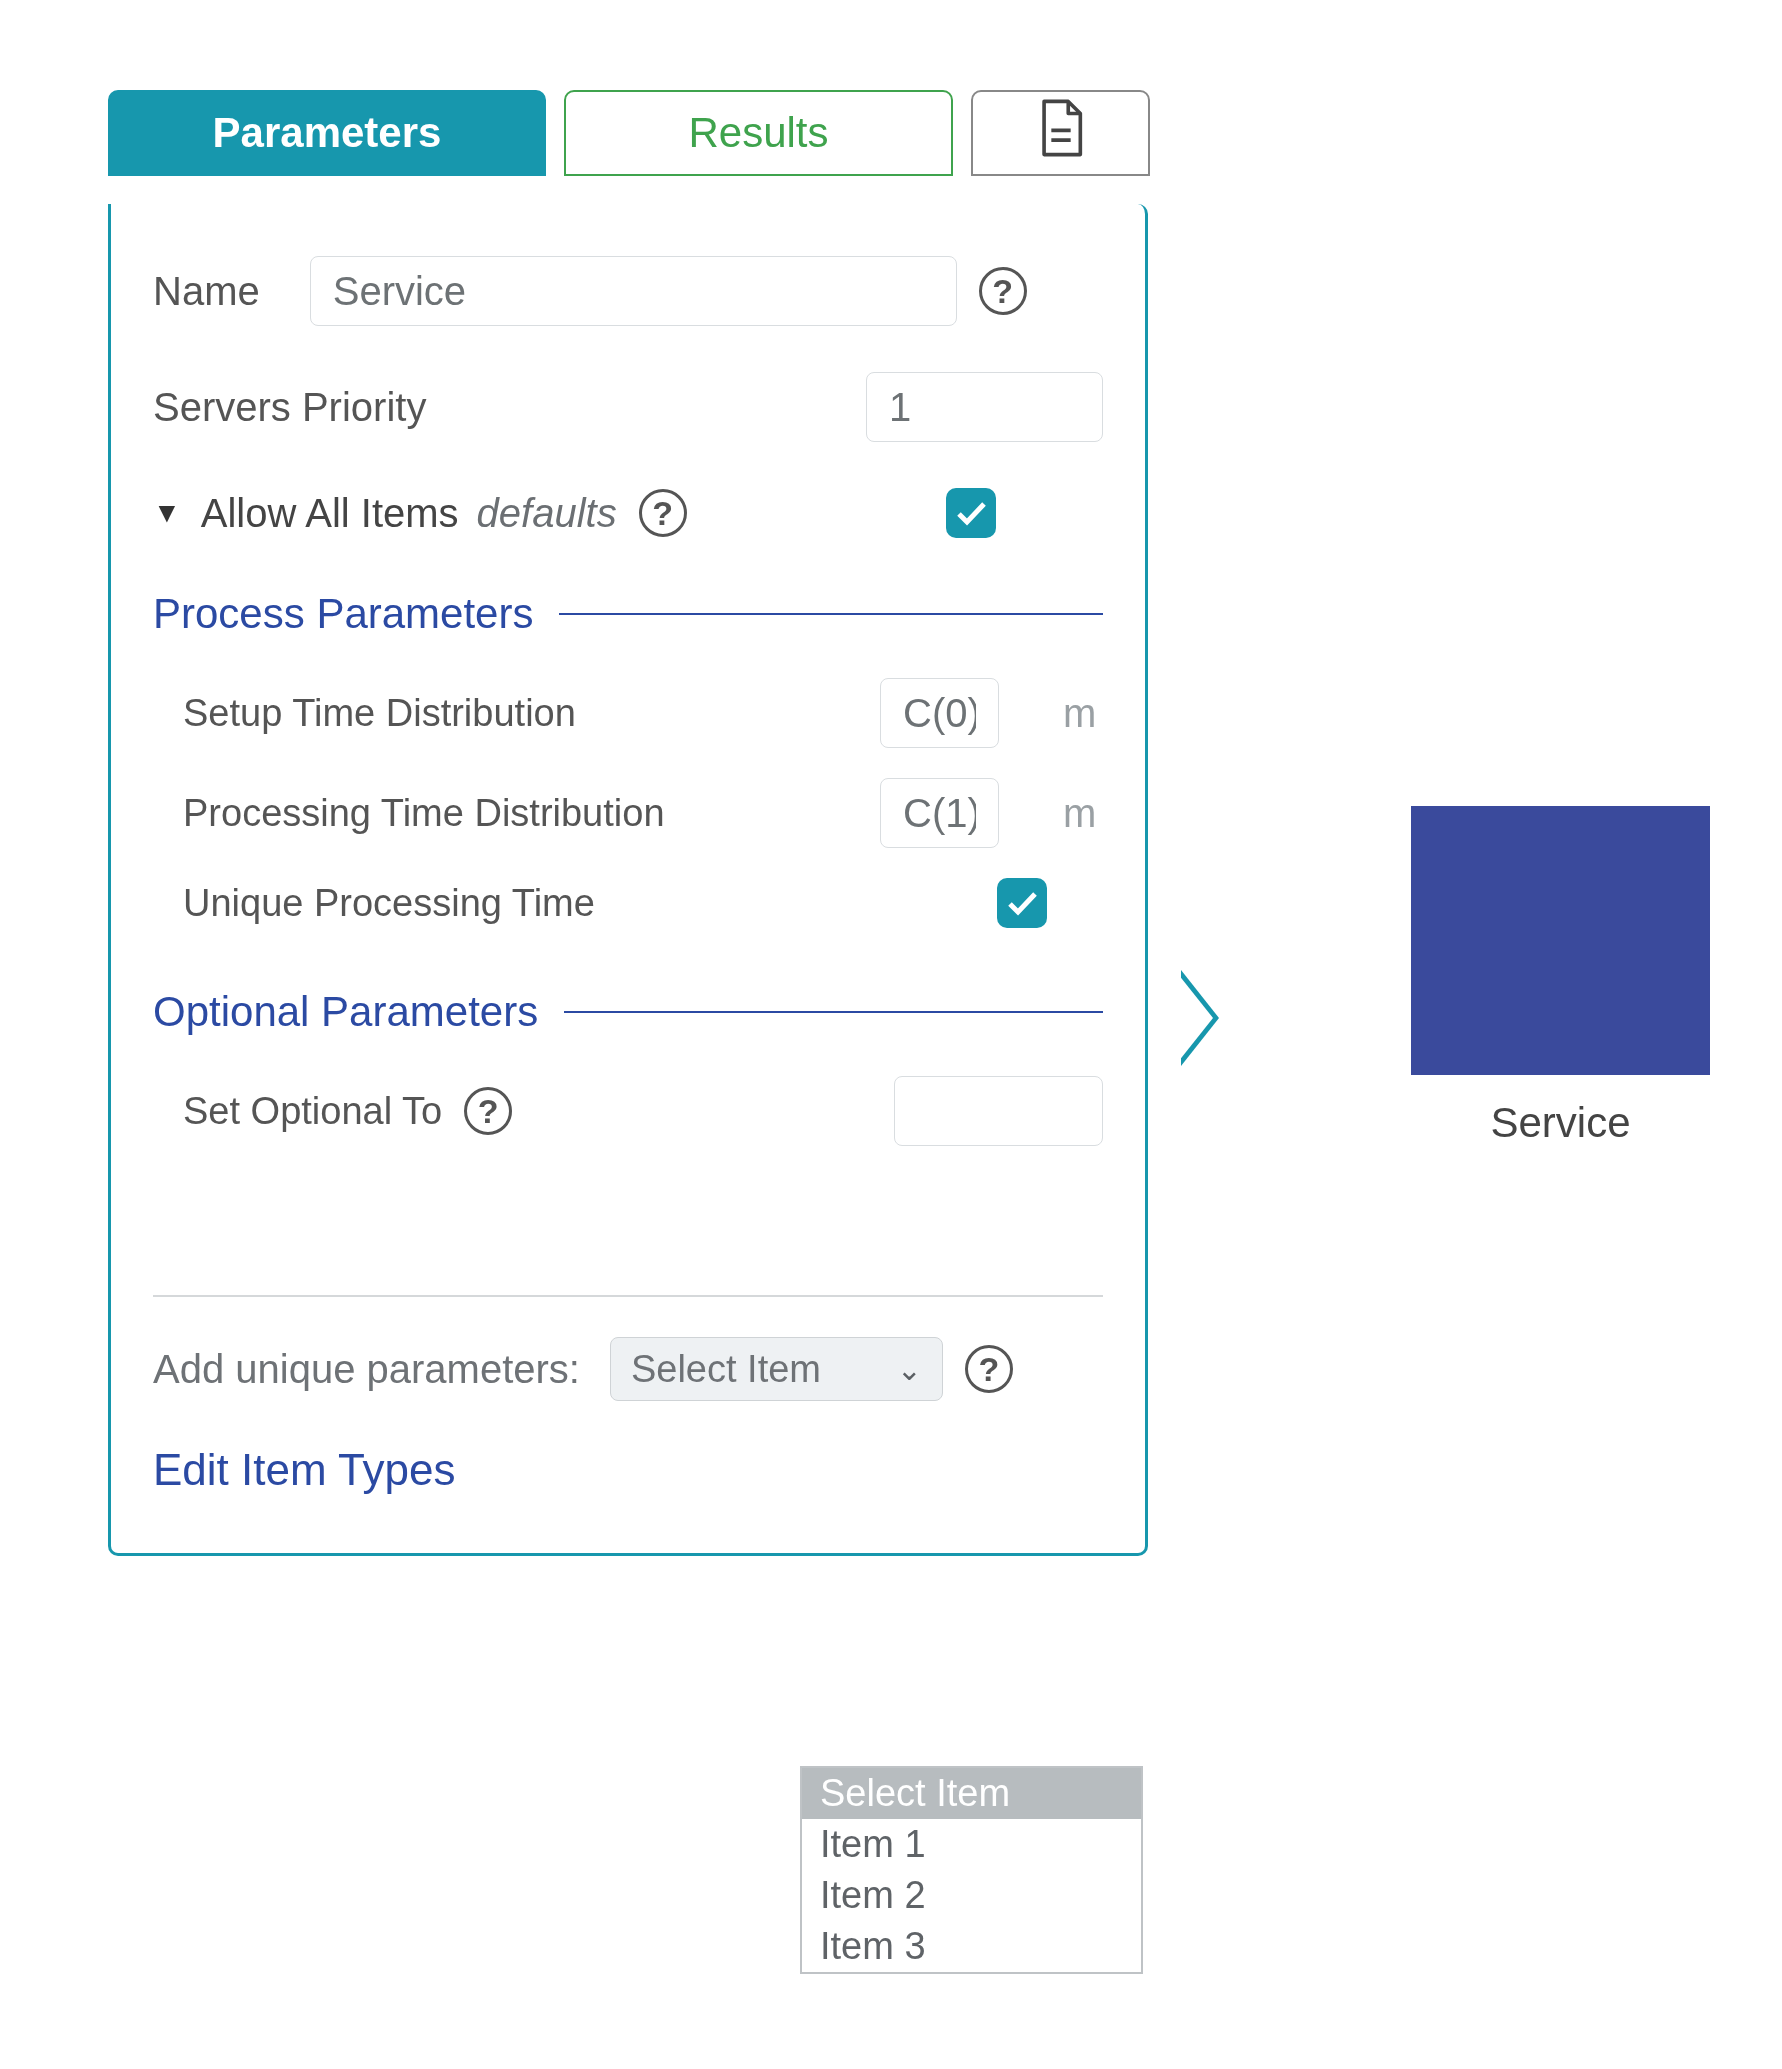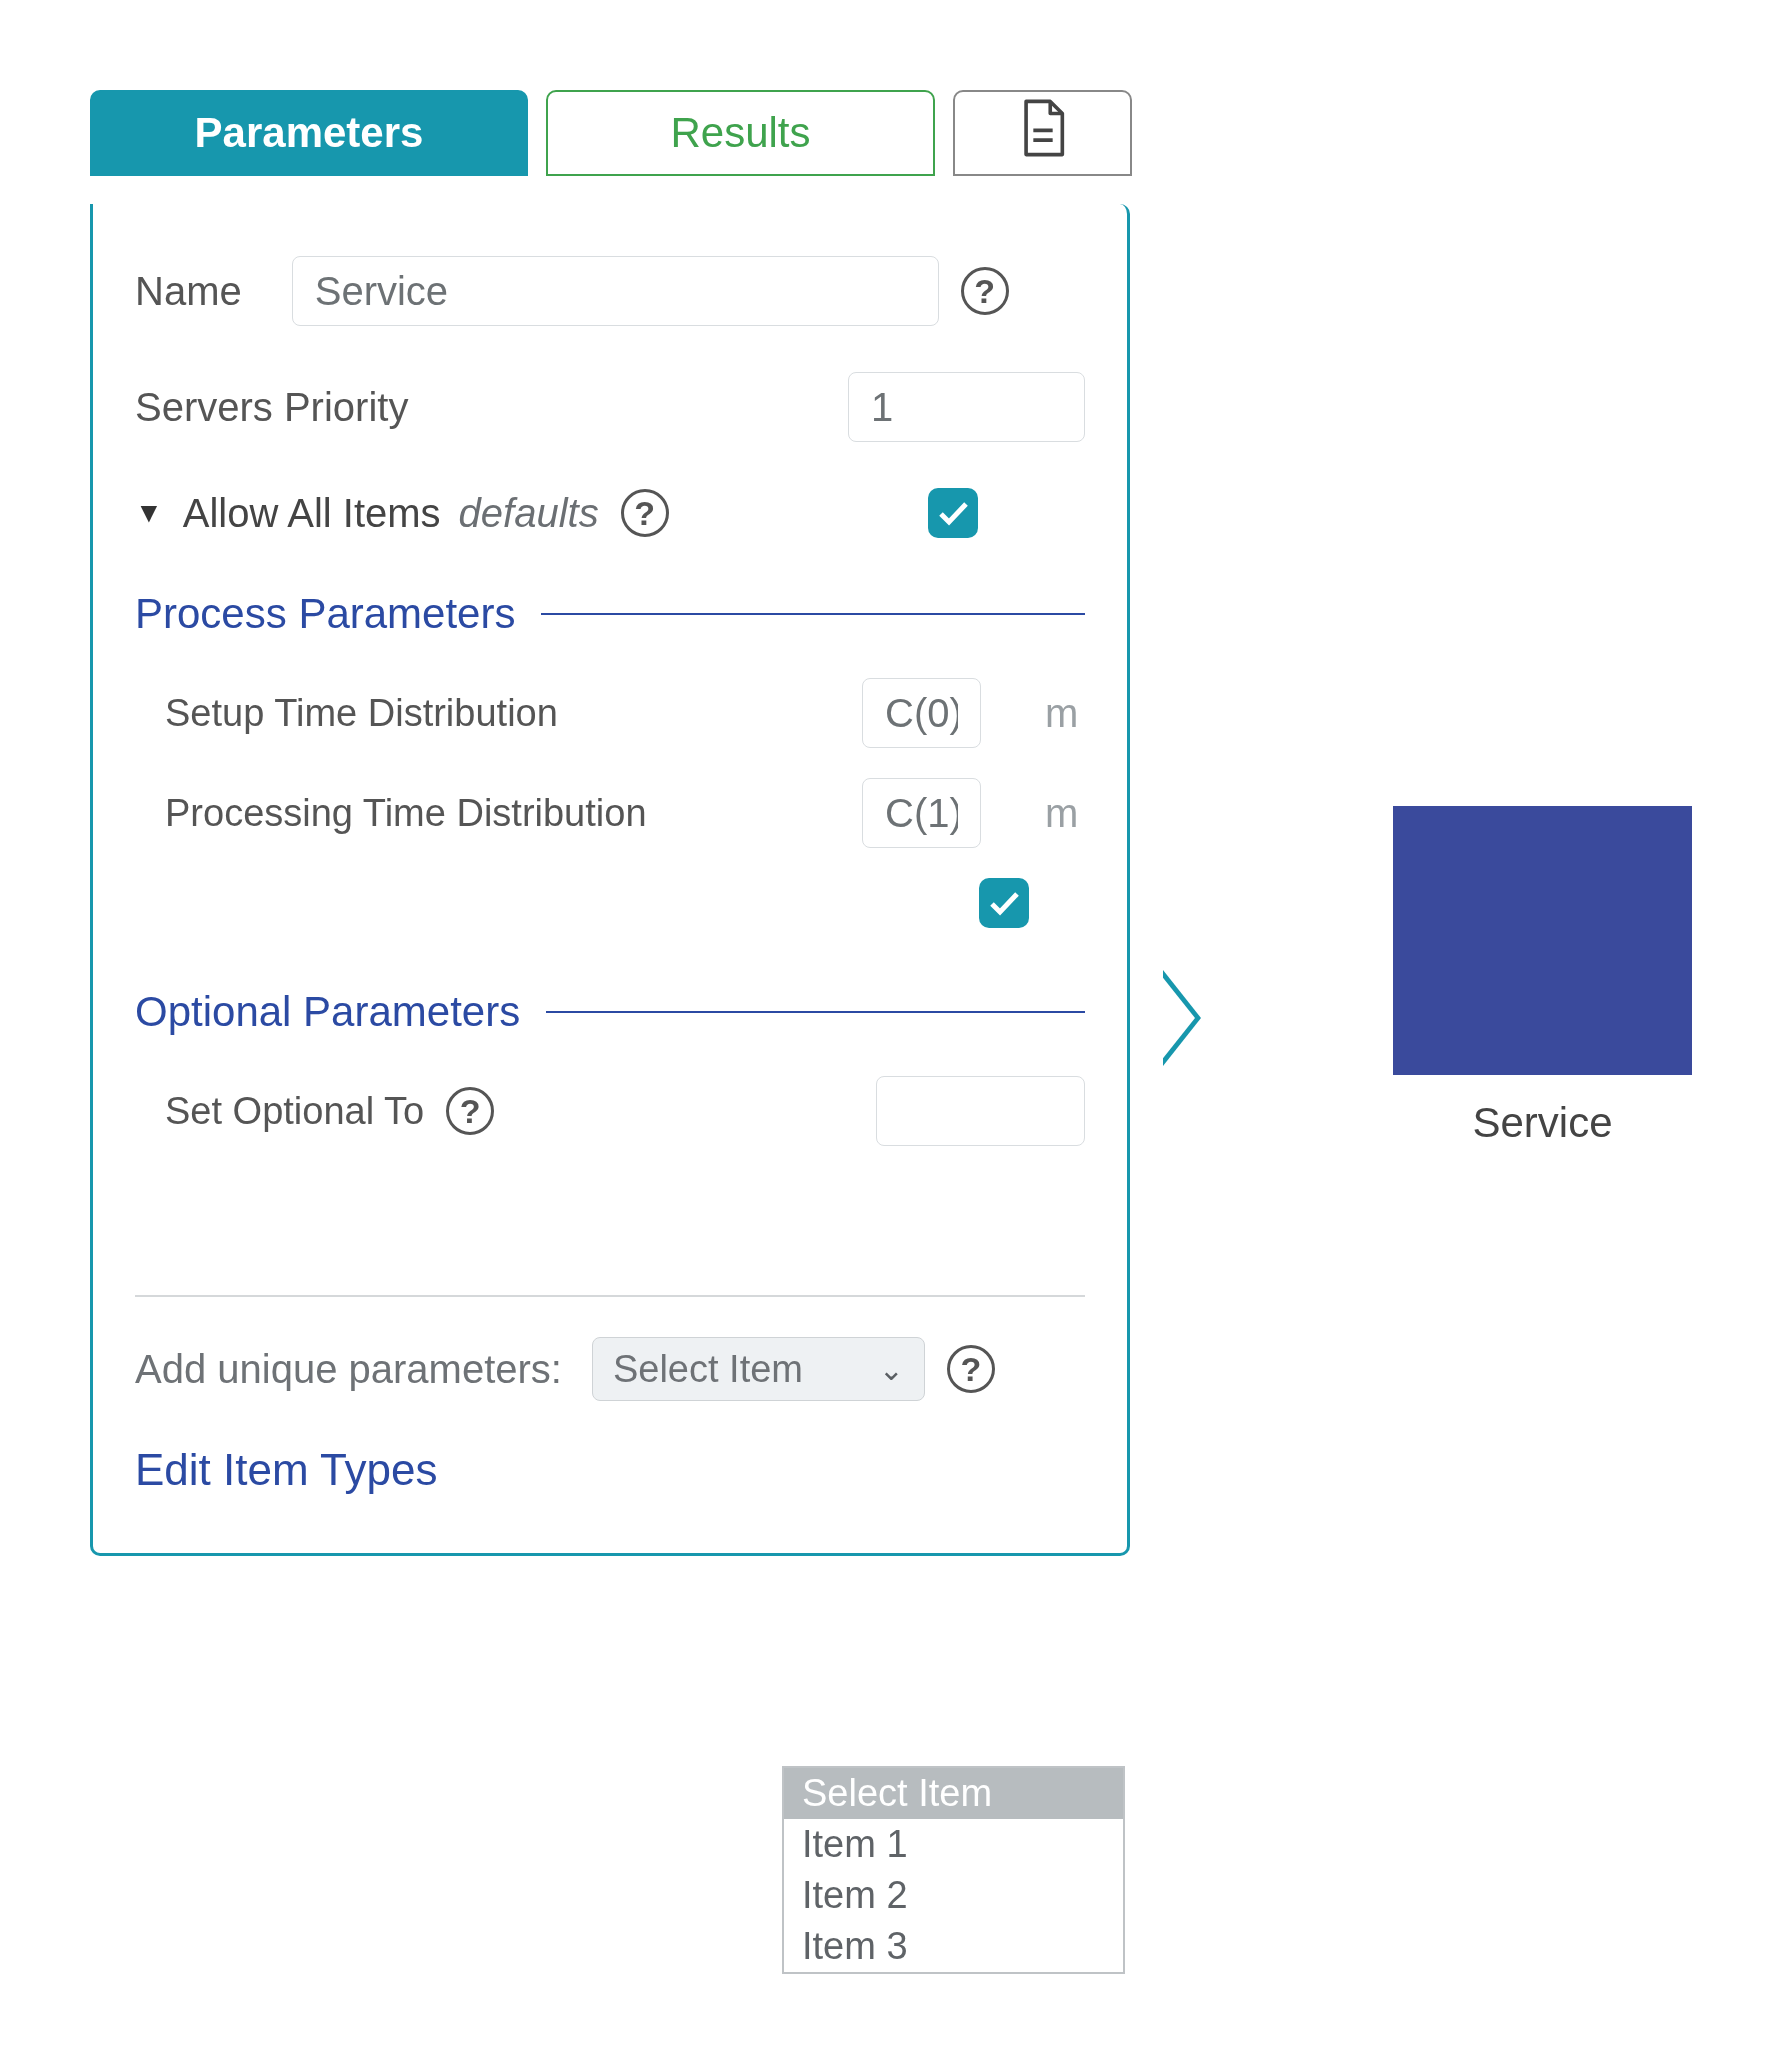--- a/index.html
+++ b/index.html
@@ -8,21 +8,21 @@
     padding: 0;
     background: #ffffff;
     font-family: "Segoe UI", Arial, sans-serif;
     color: #444;
     width: 1782px;
     height: 2070px;
     position: relative;
   }
   .stage {
     position: absolute;
-    left: 90px;
+    left: 108px;
     top: 90px;
     width: 1602px;
   }
   .tabs {
     display: flex;
     gap: 18px;
     margin-bottom: 0;
   }
   .tab {
     height: 86px;
@@ -310,20 +310,21 @@
         </span>
       </div>
       <div class="param-row">
         <span class="label">Processing Time Distribution</span>
         <span class="val-wrap">
           <input class="input-text small-input" value="C(1)" style="">
           <span class="unit">m</span>
         </span>
       </div>
       <div class="param-row">
+        <span class="label">Unique Processing Time</span>
         <span class="val-wrap" style="margin-right:56px">
           <span class="checkbox">
             <svg viewBox="0 0 34 34">
                 <path d="M5 18l8 8L30 8"></path>
               </svg>
           </span>
         </span>
       </div>
     </div>
 

